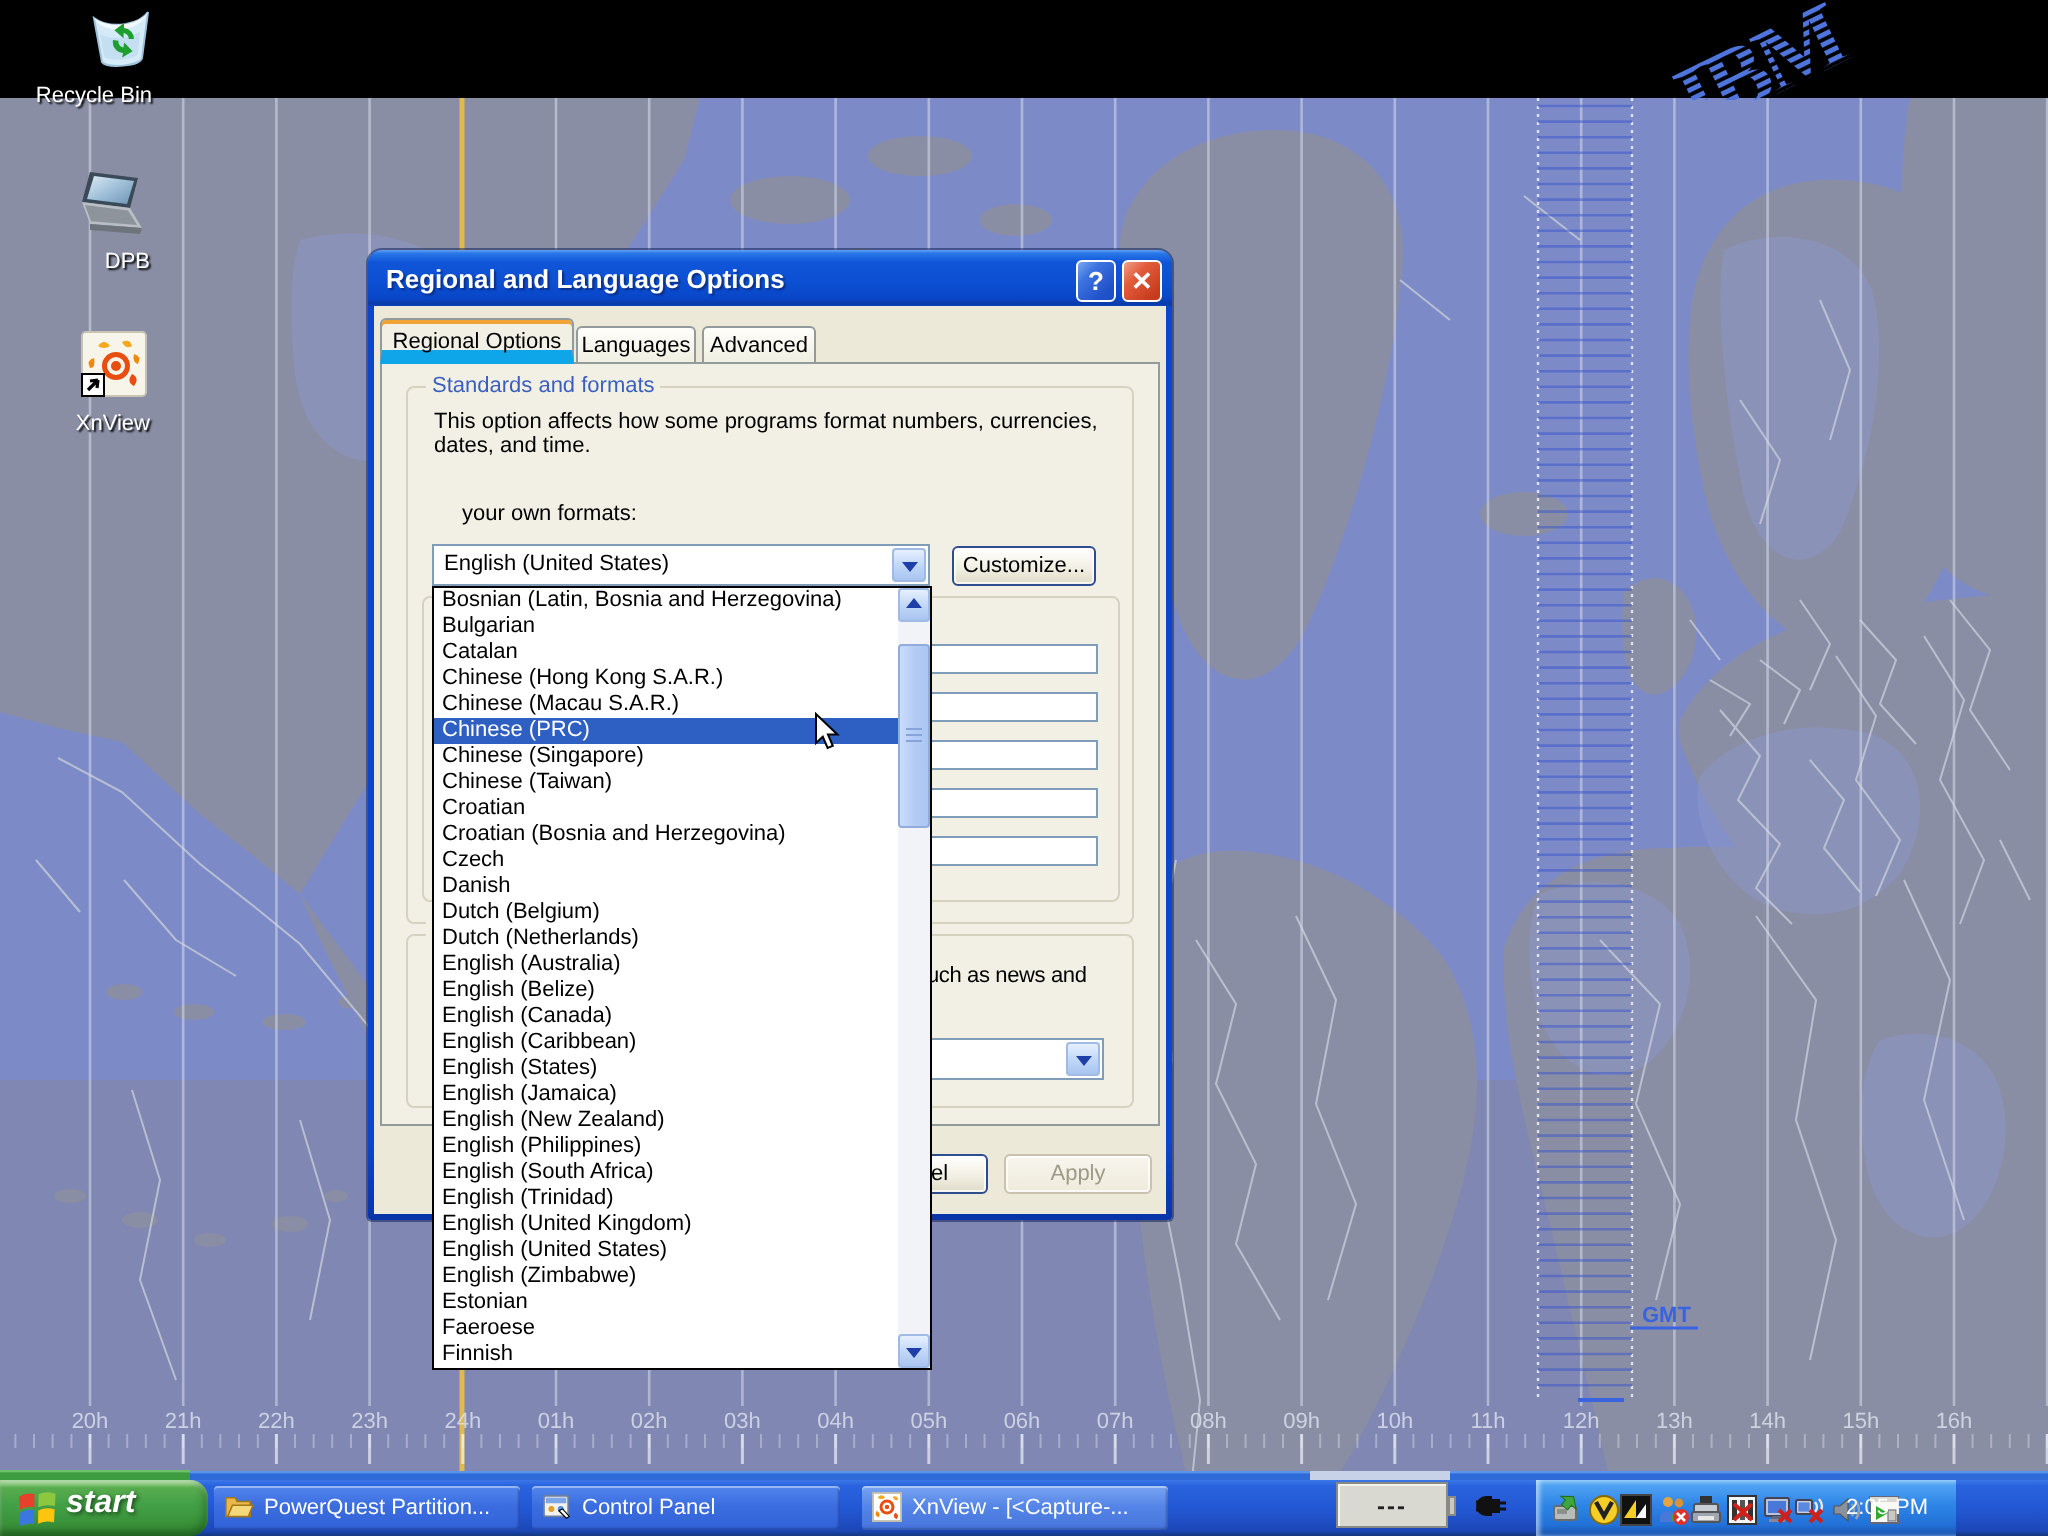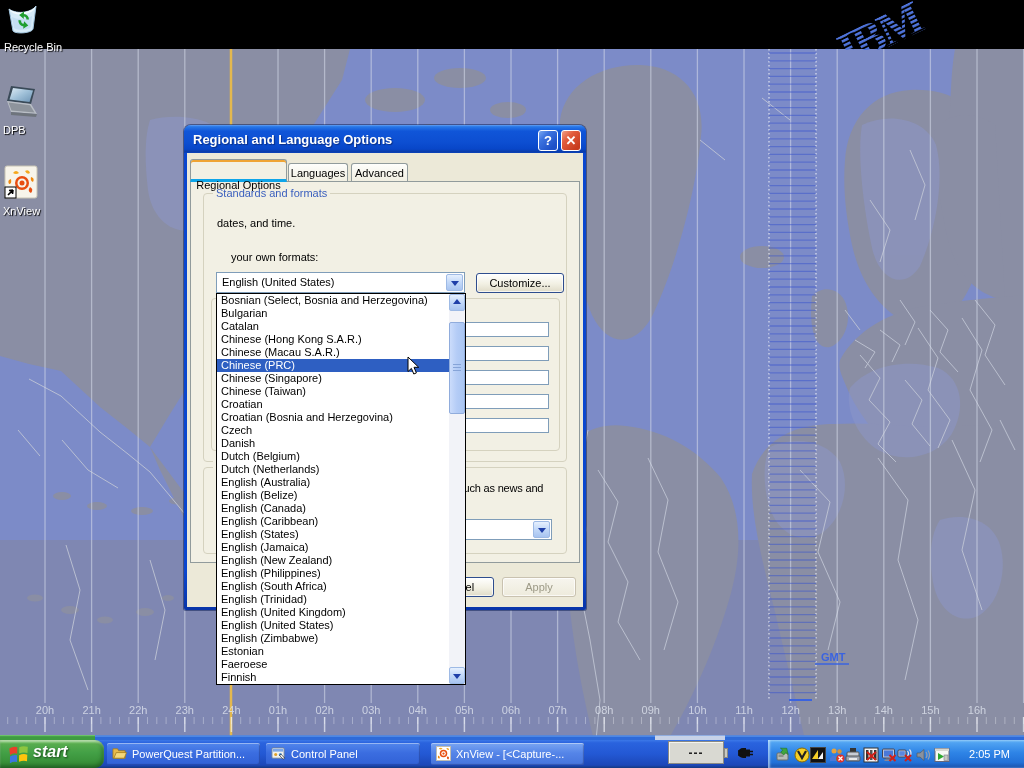--- a/index.html
+++ b/index.html
@@ -1,28 +1,28 @@
 <!DOCTYPE html>
 <html><head><meta charset="utf-8">
 <style>
 *{margin:0;padding:0;box-sizing:border-box}
 html,body{width:1024px;height:768px;overflow:hidden;background:#000;font-family:"Liberation Sans",sans-serif}
 #stage{position:absolute;left:0;top:0;width:1024px;height:768px}
 #map{position:absolute;left:0;top:49px}
-.icon{position:absolute;text-align:left;color:#fff;font-size:11px}
+.icon{position:absolute;text-align:right;color:#fff;font-size:11px}
 .icon .lbl{margin-top:2px;text-shadow:1px 1px 1px #000}
 
 #dlg{position:absolute;left:184px;top:125px;width:402px;height:485px;border-radius:7px 7px 2px 2px;background:linear-gradient(#0A46CE 92%,#0834A8);box-shadow:0 0 0 1px rgba(8,25,80,0.5)}
 #tbar{position:absolute;left:0;top:0;width:100%;height:28px;border-radius:7px 7px 0 0;background:linear-gradient(#66a0f2 0%,#2878e8 6%,#1055d8 22%,#0D4FD2 60%,#0846C8 86%,#0A3CA8 96%,#0A44C0 100%);color:#fff;font-weight:bold;font-size:13px;line-height:29px;padding-left:9px;text-shadow:1px 1px 1px #0A2E85}
 .cap{position:absolute;top:5px;width:20px;height:21px;border:1px solid #fff;border-radius:3px;color:#fff;text-align:center;font-weight:bold;font-size:13px;line-height:19px}
 #bhelp{right:28px;background:linear-gradient(135deg,#7AA8F0 0%,#3E74E0 30%,#1E50C8 80%)}
 #bclose{right:5px;background:linear-gradient(135deg,#F0A088 0%,#E25C3C 35%,#C83C1E 85%)}
 #client{position:absolute;left:3px;top:28px;width:396px;height:454px;background:#ECE9D8}
 .tab{position:absolute;height:20px;border:1px solid #919B9C;border-bottom:none;border-radius:3px 3px 0 0;background:linear-gradient(#FEFEFB,#F0EEE0);font-size:11px;text-align:center;color:#000;padding-top:3px}
-#tab1{left:3px;top:6px;width:97px;height:23px;background:#F2F0E4;box-shadow:inset 0 2px 0 #EFA435;z-index:3;border-bottom:3px solid #0ea5e9;padding-top:19px}
+#tab1{left:3px;top:6px;width:97px;height:23px;background:#F2F0E4;box-shadow:inset 0 2px 0 #EFA435;z-index:3;border-bottom:7px solid #0ea5e9;padding-top:5px}
 #tab2{left:101px;top:10px;width:60px;height:19px}
 #tab3{left:164px;top:10px;width:57px;height:19px}
 #page{position:absolute;left:3px;top:28px;width:390px;height:382px;border:1px solid #919B9C;background:#F2F0E4;z-index:2}
 .grp{position:absolute;border:1px solid #D5D2BF;border-radius:4px}
 .grp .cap2{position:absolute;left:9px;top:-7px;background:#F2F0E4;padding:0 3px;color:#3A5FBE;font-size:11px}
 .t11{position:absolute;font-size:11px;color:#000;white-space:nowrap}
 .inp{position:absolute;border:1px solid #7F9DB9;background:#fff;font-size:11px}
 .btn{position:absolute;width:74px;height:20px;border:1px solid #2E4D8E;border-radius:3px;background:linear-gradient(#fff,#F2F0E3 55%,#DFDBC8);font-size:11px;text-align:center;line-height:18px;color:#000;box-shadow:inset 0 0 0 1px rgba(255,255,255,0.7)}
 .btn.dis{border-color:#C9C2B0;color:#9D9A87;background:linear-gradient(#F7F5EE,#EEEBDC)}
 .combo-arrow{position:absolute;right:1px;top:1px;width:17px;height:17px;border:1px solid #9EBAE5;border-radius:2px;background:linear-gradient(#E6F0FE,#C2D8F8 50%,#A8C4F0)}
@@ -37,21 +37,21 @@
 #sthumb{position:absolute;left:0;top:28px;width:16px;height:92px;border:1px solid #90ACDC;border-radius:2px;background:linear-gradient(90deg,#CBDCFB,#B4CCF6 50%,#AAC6F2)}
 #sthumb:after{content:"";position:absolute;left:3px;top:41px;width:8px;height:1px;background:#86A4D8;box-shadow:0 3px 0 #86A4D8,0 6px 0 #86A4D8}
 
 #tbarra{position:absolute;left:0;top:740px;width:1024px;height:28px;background:linear-gradient(#3C78E8 0%,#2A63DE 10%,#2358D4 50%,#1C47B8 90%,#15387F 100%)}
 #startbtn{position:absolute;left:0;top:0;width:104px;height:28px;border-radius:0 9px 9px 0;background:linear-gradient(#9ED88C 0%,#58AC4E 14%,#43A046 45%,#389038 82%,#2E7A31 100%);box-shadow:inset -2px -2px 4px rgba(0,40,0,0.35),inset 0 2px 2px rgba(255,255,255,0.35)}
 #startbtn span{position:absolute;left:33px;top:3px;color:#fff;font-weight:bold;font-style:italic;font-size:16px;text-shadow:1px 1px 2px #1A4A1A}
 .task{position:absolute;top:3px;height:22px;border-radius:2px;background:linear-gradient(#5286EC 0%,#3B6DE0 45%,#3161D6 100%);box-shadow:inset 0 1px 0 rgba(255,255,255,0.4),inset -1px -1px 1px rgba(0,0,40,0.25);color:#fff;font-size:11px;line-height:22px;white-space:nowrap;overflow:hidden}
 .task .ti{position:absolute;left:5px;top:3px;width:15px;height:15px}
 .task .tt{margin-left:25px}
 #task3{background:linear-gradient(#79A5F2 0%,#5585E8 45%,#4674DC 100%)}
-#tray{position:absolute;left:768px;top:0;width:256px;height:28px;background:linear-gradient(#7BC0F7 0%,#4FA2F2 10%,#2E84E6 45%,#2271D8 80%,#1A55B0 97%,#1D5FC4 100%);box-shadow:inset 2px 0 2px rgba(255,255,255,0.5)}
+#tray{position:absolute;left:768px;top:0;width:210px;height:28px;background:linear-gradient(#7BC0F7 0%,#4FA2F2 10%,#2E84E6 45%,#2271D8 80%,#1A55B0 97%,#1D5FC4 100%);box-shadow:inset 2px 0 2px rgba(255,255,255,0.5)}
 #clock{position:absolute;right:14px;top:0;height:28px;line-height:29px;color:#fff;font-size:11px}
 .tico{position:absolute;top:7px;width:16px;height:16px}
 #cursor{position:absolute;left:407px;top:356px;z-index:9}
 </style></head>
 <body>
 <div id="stage">
 <div style="position:absolute;left:0;top:0;width:1024px;height:49px;background:#000"></div>
 <svg id="map" width="1024" height="691" viewBox="0 49 1024 691">
 <rect x="0" y="49" width="1024" height="691" fill="#7C8BC8"></rect>
 <rect x="0" y="540" width="1024" height="200" fill="#7F87B2"></rect>
@@ -446,24 +446,25 @@
 <div id="page"></div>
 <div class="grp" style="left:16px;top:40px;width:364px;height:269px;z-index:2">
           <span class="cap2">Standards and formats</span>
         </div>
 <div class="grp" style="left:16px;top:314px;width:364px;height:87px;z-index:2">
           <span class="cap2">Location</span>
         </div>
 <div class="grp" style="left:24px;top:145px;width:349px;height:153px;z-index:2">
           <span class="cap2">Samples</span>
         </div>
+<div class="t11" style="left:30px;top:52px;z-index:2">This option affects how some programs format numbers, currencies,</div>
 <div class="t11" style="left:30px;top:64px;z-index:2">dates, and time.</div>
 <div class="t11" style="left:44px;top:98px;z-index:2">your own formats:</div>
 <div class="inp" style="left:29px;top:119px;width:249px;height:21px;z-index:2;line-height:19px;padding-left:5px">English (United States)<span class="combo-arrow"></span></div>
-<div class="btn" style="left:289px;top:120px;z-index:2;width:88px">Customize...</div>
+<div class="btn" style="left:289px;top:120px;z-index:2;width:72px">Customize...</div>
 <div class="t11" style="left:36px;top:169px;z-index:2">Number:</div>
 <div class="inp" style="left:113px;top:169px;width:249px;height:15px;z-index:2"></div>
 <div class="t11" style="left:36px;top:193px;z-index:2">Currency:</div>
 <div class="inp" style="left:113px;top:193px;width:249px;height:15px;z-index:2"></div>
 <div class="t11" style="left:36px;top:217px;z-index:2">Time:</div>
 <div class="inp" style="left:113px;top:217px;width:249px;height:15px;z-index:2"></div>
 <div class="t11" style="left:36px;top:241px;z-index:2">Short date:</div>
 <div class="inp" style="left:113px;top:241px;width:249px;height:15px;z-index:2"></div>
 <div class="t11" style="left:36px;top:265px;z-index:2">Long date:</div>
 <div class="inp" style="left:113px;top:265px;width:249px;height:15px;z-index:2"></div>
@@ -473,21 +474,21 @@
           <span class="combo-arrow"></span>
         </div>
 <div class="btn" style="left:153px;top:424px;z-index:2">OK</div>
 <div class="btn" style="left:233px;top:424px;z-index:2">Cancel</div>
 <div class="btn dis" style="left:315px;top:424px;z-index:2">Apply</div>
 </div>
 </div>
 
 <div id="list">
 <div id="litems">
-<div>Bosnian (Select, Bosnia and Herzegovina)</div>
+<div>Bosnian (Latin, Bosnia and Herzegovina)</div>
 <div>Bulgarian</div>
 <div>Catalan</div>
 <div>Chinese (Hong Kong S.A.R.)</div>
 <div>Chinese (Macau S.A.R.)</div>
 <div class="sel">Chinese (PRC)</div>
 <div>Chinese (Singapore)</div>
 <div>Chinese (Taiwan)</div>
 <div>Croatian</div>
 <div>Croatian (Bosnia and Herzegovina)</div>
 <div>Czech</div>

